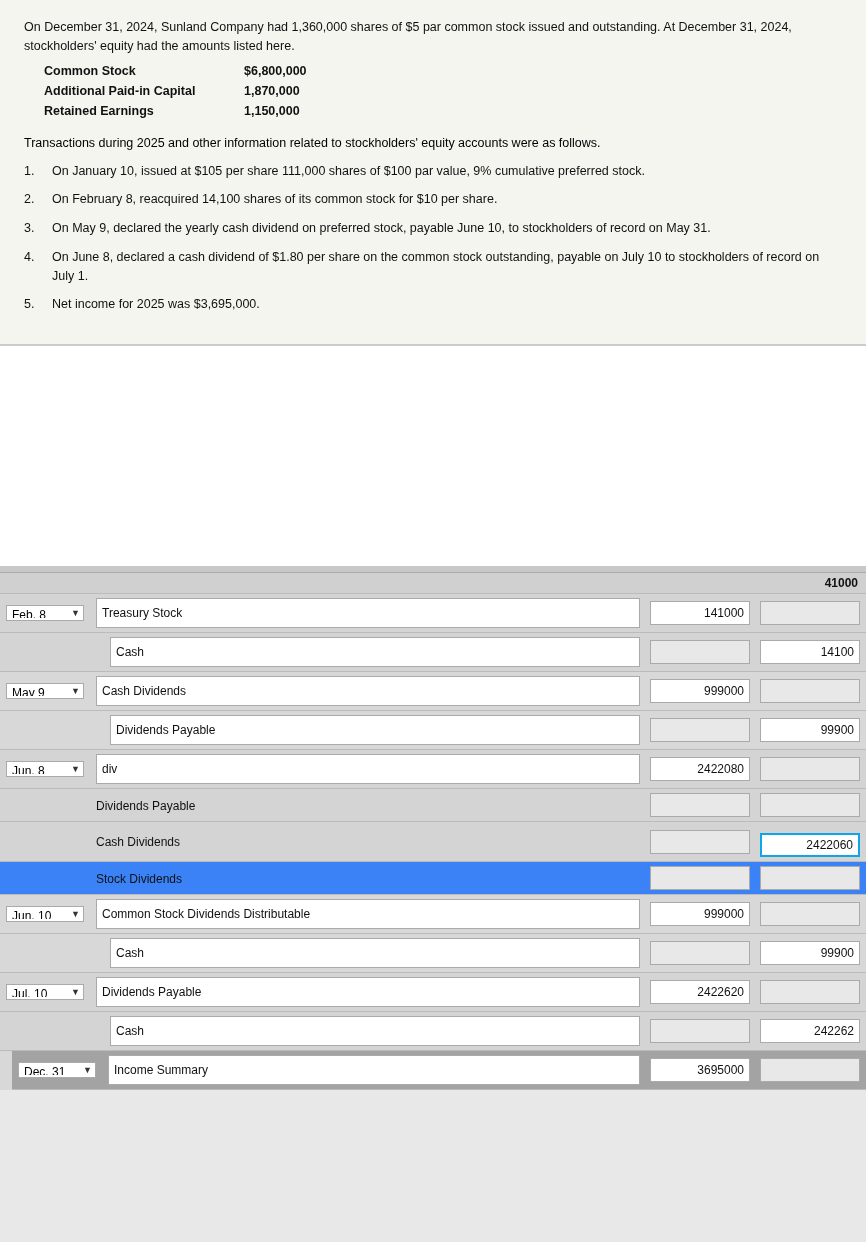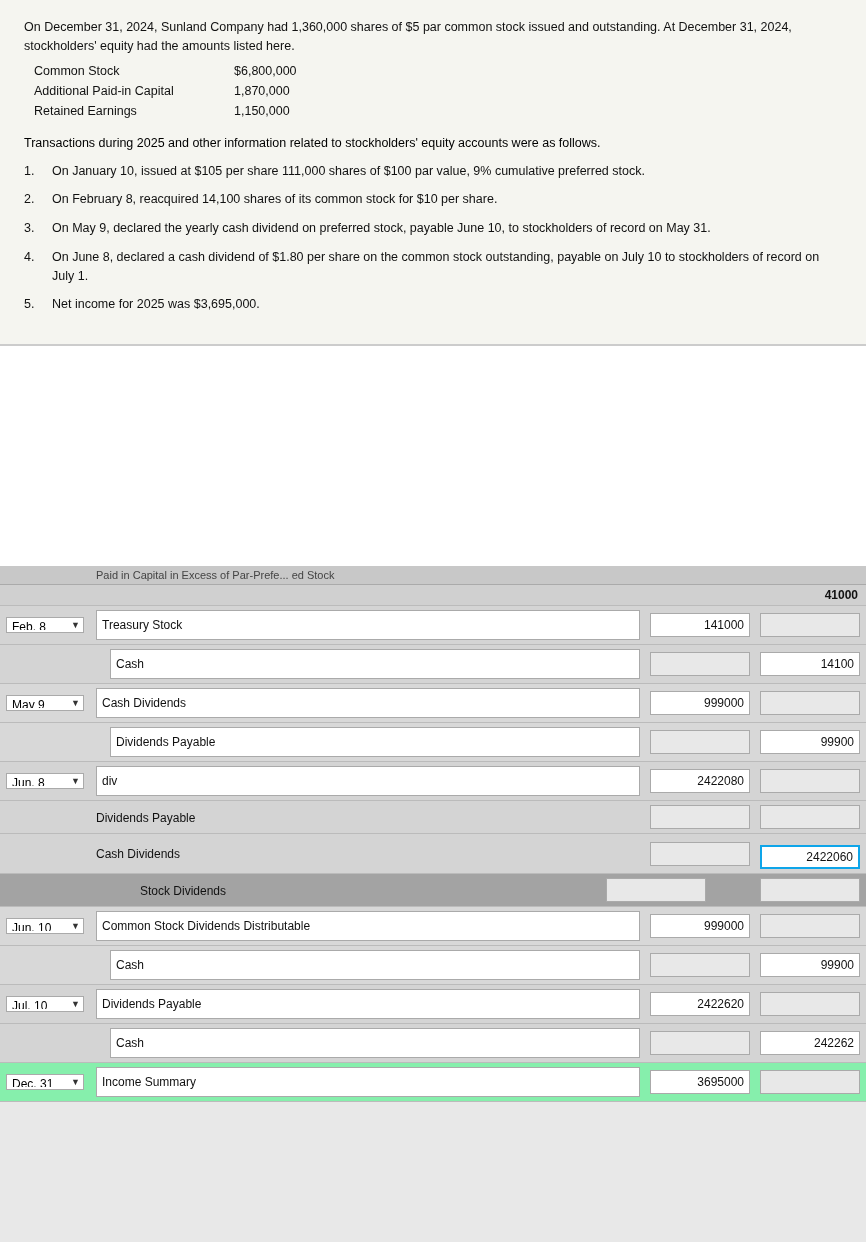--- a/index.html
+++ b/index.html
@@ -16,21 +16,22 @@
       padding: 18px 24px 20px 24px;
       border-bottom: 2px solid #ccc;
     }
     .problem-text {
       font-size: 12.5px;
       line-height: 1.5;
       margin-bottom: 8px;
       color: #111;
     }
     .equity-table {
-      margin: 0 0 18px 10px;
+      margin: 0 0 18px 20px;
+      font-weight: bold;
     }
     .equity-row {
       display: flex;
       margin-bottom: 6px;
       font-size: 12.5px;
     }
     .equity-label {
       width: 200px;
       color: #111;
     }
@@ -198,21 +199,20 @@
     </li>
   </ul>
 </div>
 
 <div class="middle-gap"></div>
 
 <div class="bottom-section">
 
   <div style="display:flex; background:#c8c8c8; border-bottom:1px solid #aaa; padding:3px 6px; font-size:11px; color:#444;">
     <div style="width:90px;"></div>
-    <div style="flex:1;">Paid in Capital in Excess of Par-Prefe... ed Stock</div>
     <div style="width:110px; text-align:right; padding-right:8px;"></div>
     <div style="width:110px; text-align:right; padding-right:8px;"></div>
   </div>
 
   <div style="display:flex; justify-content:flex-end; background:#d0d0d0; border-bottom:1px solid #bbb;">
     <div style="width:110px;"></div>
     <div style="width:110px; text-align:right; padding:3px 8px 3px 0; font-size:12px; font-weight:bold; color:#111;">41000</div>
   </div>
 
   <div class="journal-row" style="background:#d4d4d4;">
@@ -320,21 +320,21 @@
       <span style="font-size:12px; color:#111;">Cash Dividends</span>
     </div>
     <div class="col-debit-cell">
       <div class="amount-text-box"></div>
     </div>
     <div class="col-credit-cell">
       <input type="text" class="amount-text-box highlighted" value="2422060" style="">
     </div>
   </div>
 
-  <div class="journal-row" style="background:#a3a3a3;gap:44px;">
+  <div class="journal-row" style="background:#3b82f6;">
     <div class="col-date-cell"></div>
     <div class="col-account-cell">
       <span style="font-size:12px; color:#111;">Stock Dividends</span>
     </div>
     <div class="col-debit-cell">
       <div class="amount-text-box"></div>
     </div>
     <div class="col-credit-cell">
       <div class="amount-text-box"></div>
     </div>
@@ -399,21 +399,21 @@
       <input type="text" class="account-text-box" value="Cash" style="">
     </div>
     <div class="col-debit-cell">
       <div class="amount-text-box"></div>
     </div>
     <div class="col-credit-cell">
       <input type="text" class="amount-text-box white" value="242262" style="">
     </div>
   </div>
 
-  <div class="journal-row" style="background:#86efac;">
+  <div class="journal-row" style="background:#a3a3a3;margin-left:12px;">
     <div class="col-date-cell">
       <div class="select-wrapper">
         <select>
           <option>Dec. 31</option>
         </select>
         <span class="select-arrow">▼</span>
       </div>
     </div>
     <div class="col-account-cell">
       <input type="text" class="account-text-box" value="Income Summary" style="">

